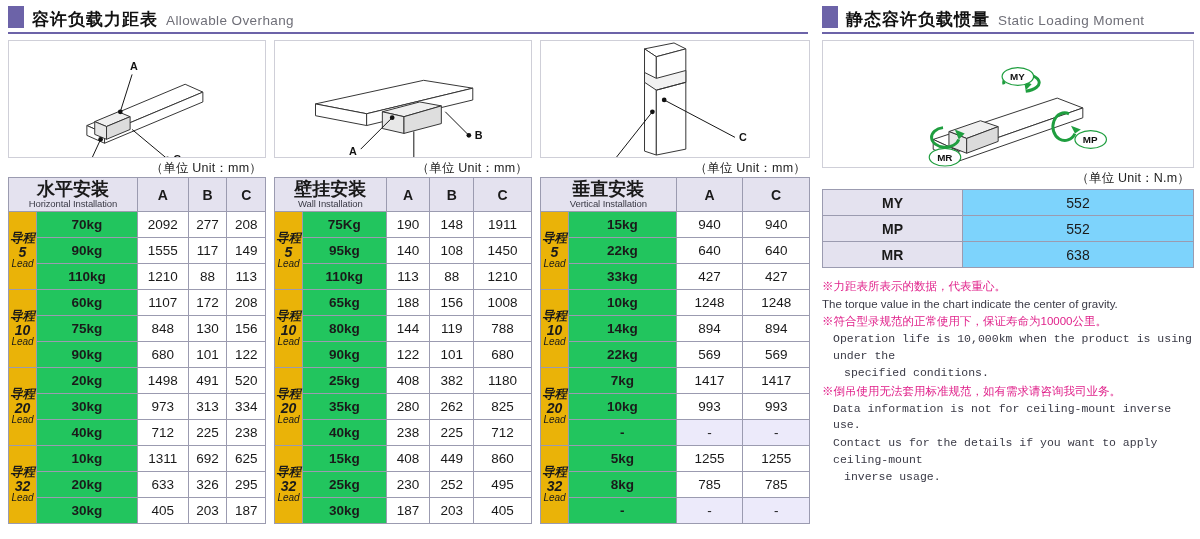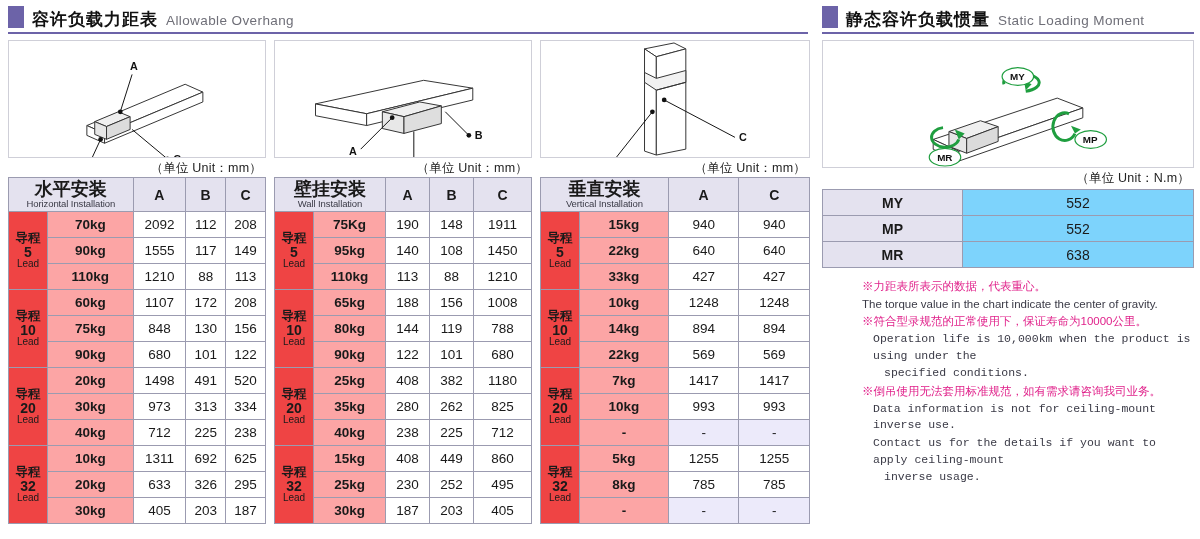--- a/index.html
+++ b/index.html
@@ -25,36 +25,36 @@
   .figbox{border:1px solid #cfcfd8;background:#fff;box-sizing:border-box;position:relative;}
   .unit{font-size:12.5px;color:#222;text-align:right;padding:2px 4px 0 0;letter-spacing:.2px;}
 
   
   table{border-collapse:collapse;width:100%;font-size:13px;}
   td,th{border:1px solid #9b9bb0;text-align:center;padding:0;height:26px;box-sizing:border-box;font-weight:normal;}
   .hdr td{background:#e4e2ef;font-weight:bold;font-size:14px;height:34px;}
   .hdr .lbl{font-size:13px;line-height:1.05;font-weight:bold;}
   .hdr .lbl .cn{font-size:18px;display:block;}
   .hdr .lbl .en{font-size:9.5px;color:#3a3a46;display:block;font-weight:normal;letter-spacing:-.1px;}
-  .lead{background:#ef4444;width:39px;font-size:13px;line-height:1.02;font-weight:bold;}
+  .lead{background:#eab308;width:28px;font-size:13px;line-height:1.02;font-weight:bold;font-style:italic;}
   .lead .w{display:block;font-size:12.5px;}
   .lead .n{display:block;font-size:14px;}
   .lead .e{display:block;font-size:10px;font-weight:normal;text-align:center;}
-  .kg{background:#fca5a5;font-weight:bold;font-size:13.5px;}
+  .kg{background:#22c55e;font-weight:bold;font-size:13.5px;}
   .val{background:#ffffff;font-size:13.5px;}
   .val.lt{background:#eceafa;}
   .grp-end td{border-bottom:1px solid #9b9bb0;}
 
   
   .rtable td{height:26px;font-size:14px;}
   .rtable .k{background:#e4e2ef;font-weight:bold;width:140px;}
   .rtable .v{background:#7dd3fc;}
 
   
-  .notes{font-size:11.5px;line-height:1.45;margin-left:40px;}
+  .notes{font-size:11.5px;line-height:1.45;}
   .notes .cn{color:#e0218a;}
   .notes .en{color:#3a3a46;}
   .notes p{margin:0 0 1px 0;}
   .notes .ind{padding-left:11px;font-family:Liberation Mono, monospace;}
 
   
   .figsvg{position:absolute;left:0;top:0;width:100%;height:100%;}
 </style>
 </head>
 <body>
@@ -117,21 +117,21 @@
               <td>C</td>
             </tr>
             <tr>
               <td class="lead" rowspan="3">
                 <span class="w">导程</span>
                 <span class="n">5</span>
                 <span class="e">Lead</span>
               </td>
               <td class="kg">70kg</td>
               <td class="val">2092</td>
-              <td class="val">112</td>
+              <td class="val">277</td>
               <td class="val">208</td>
             </tr>
             <tr>
               <td class="kg">90kg</td>
               <td class="val">1555</td>
               <td class="val">117</td>
               <td class="val">149</td>
             </tr>
             <tr class="grp-end">
               <td class="kg">110kg</td>

